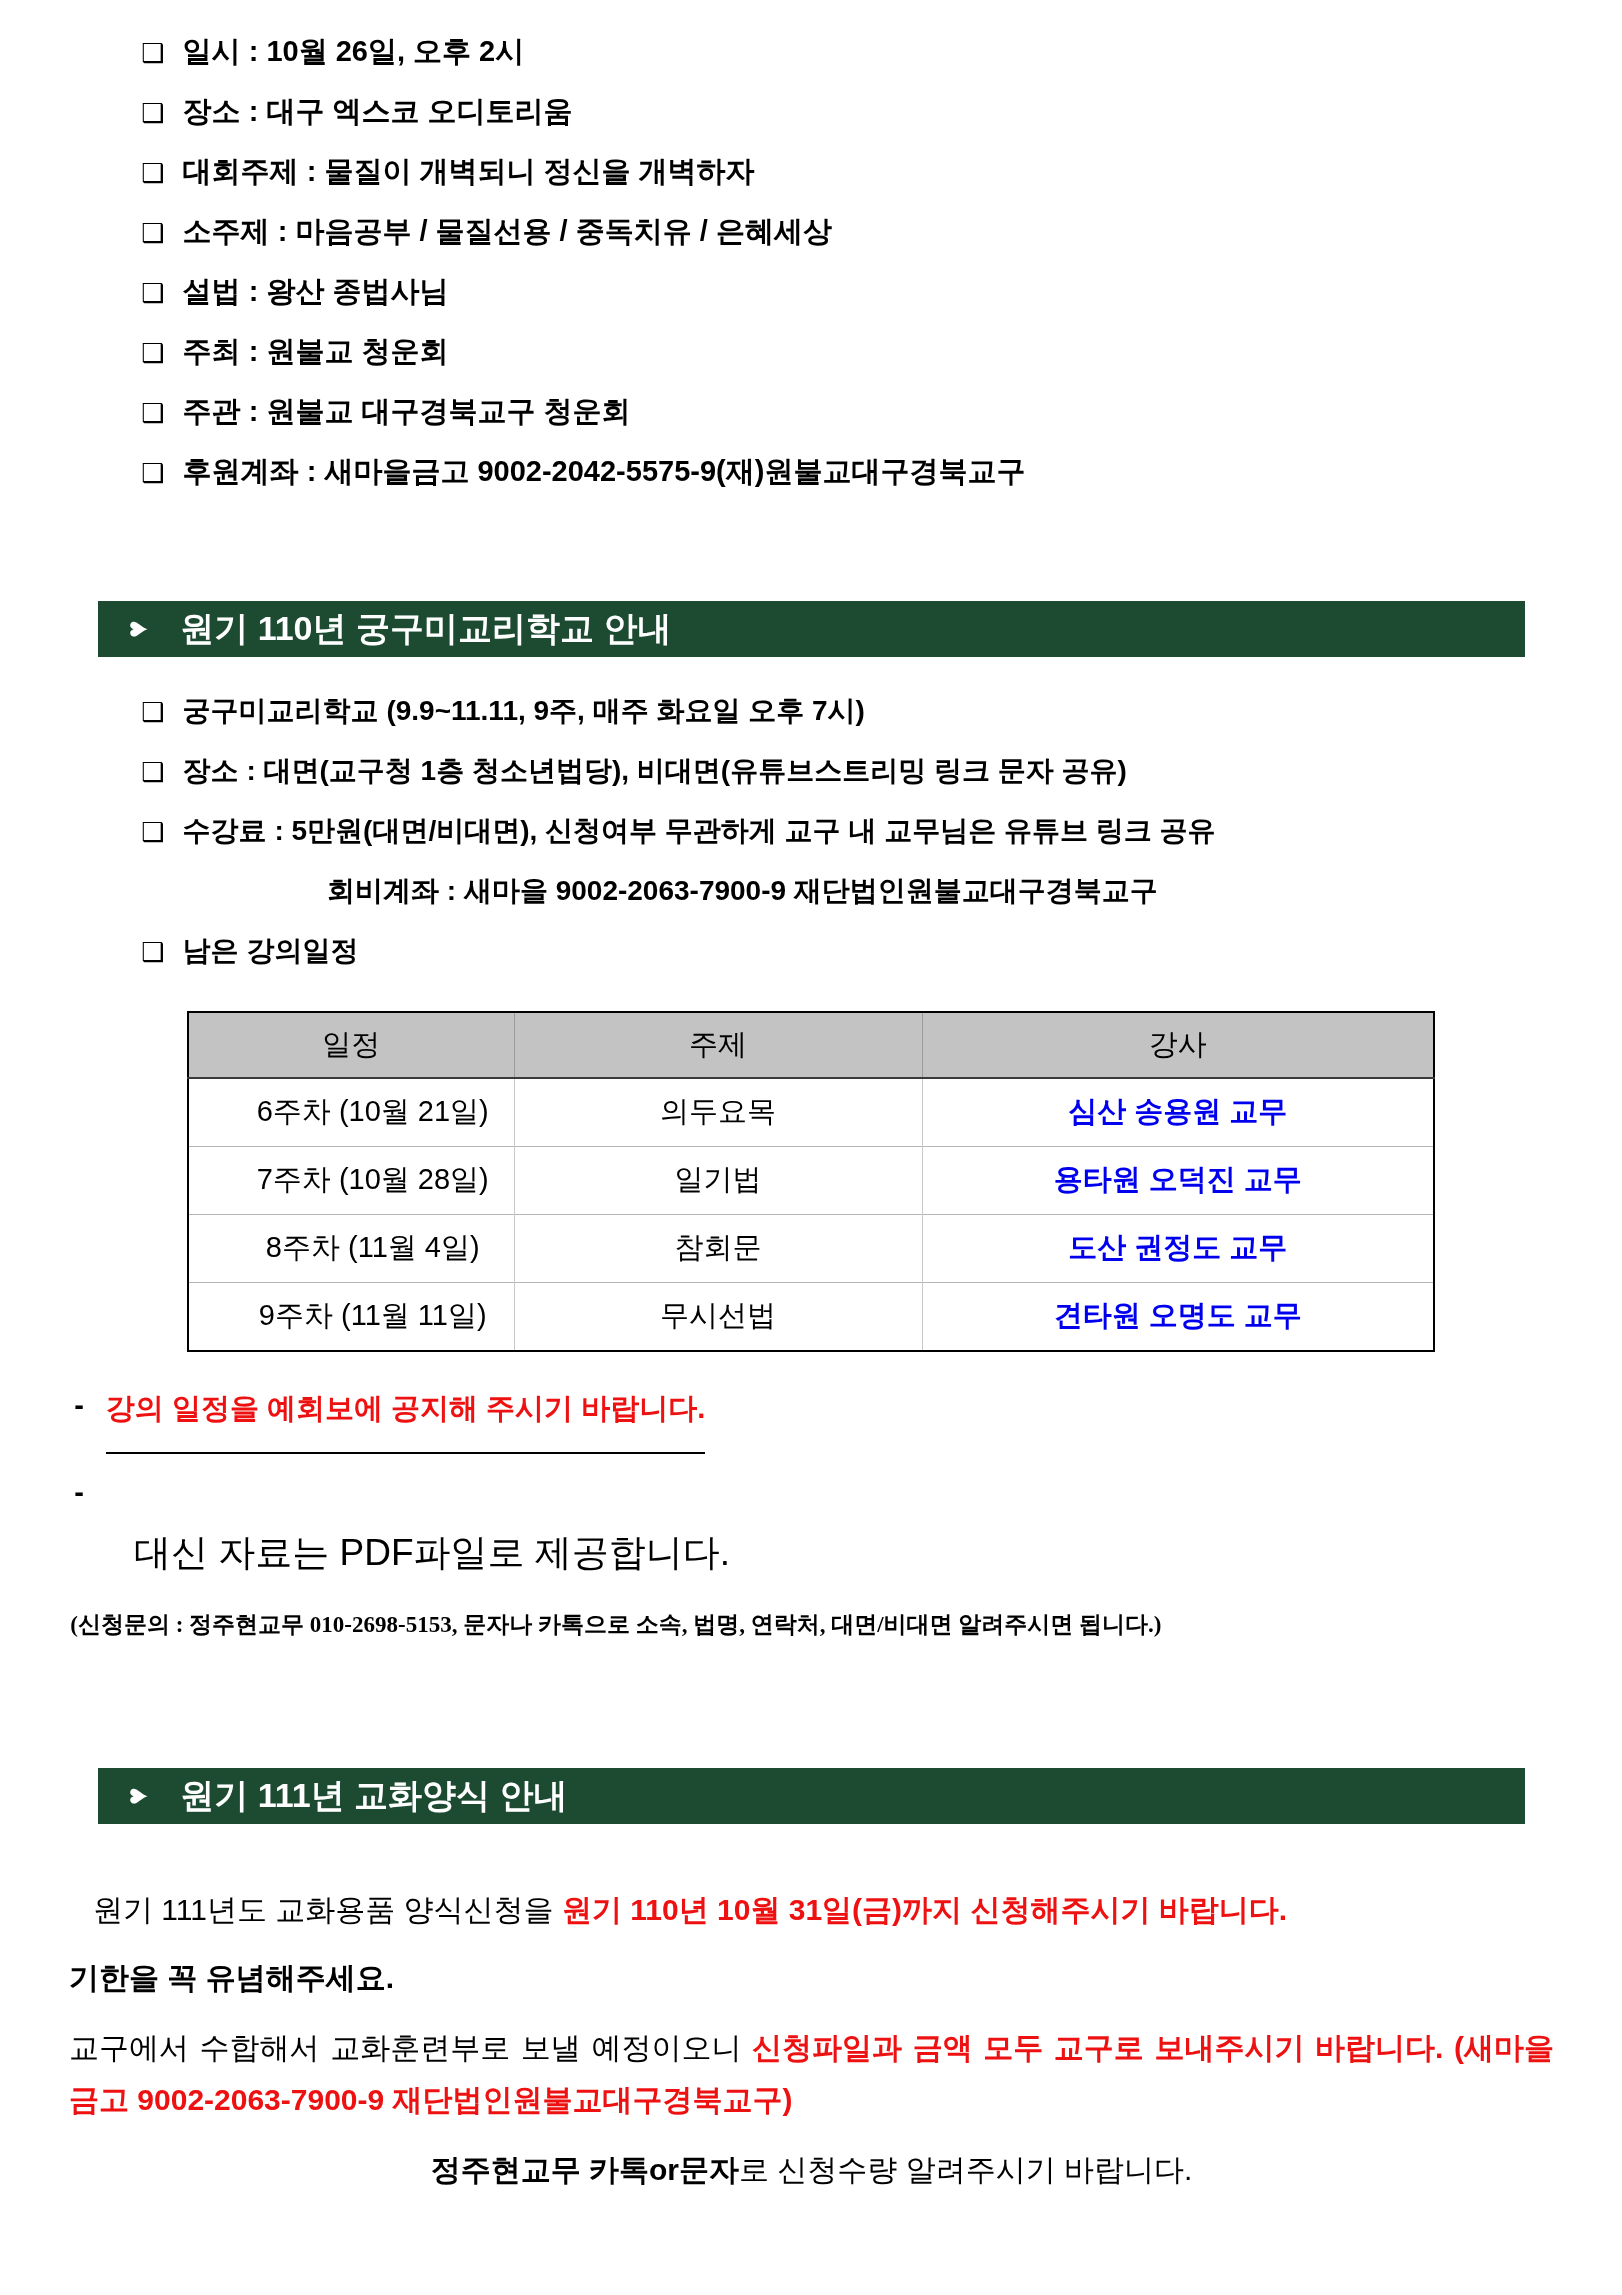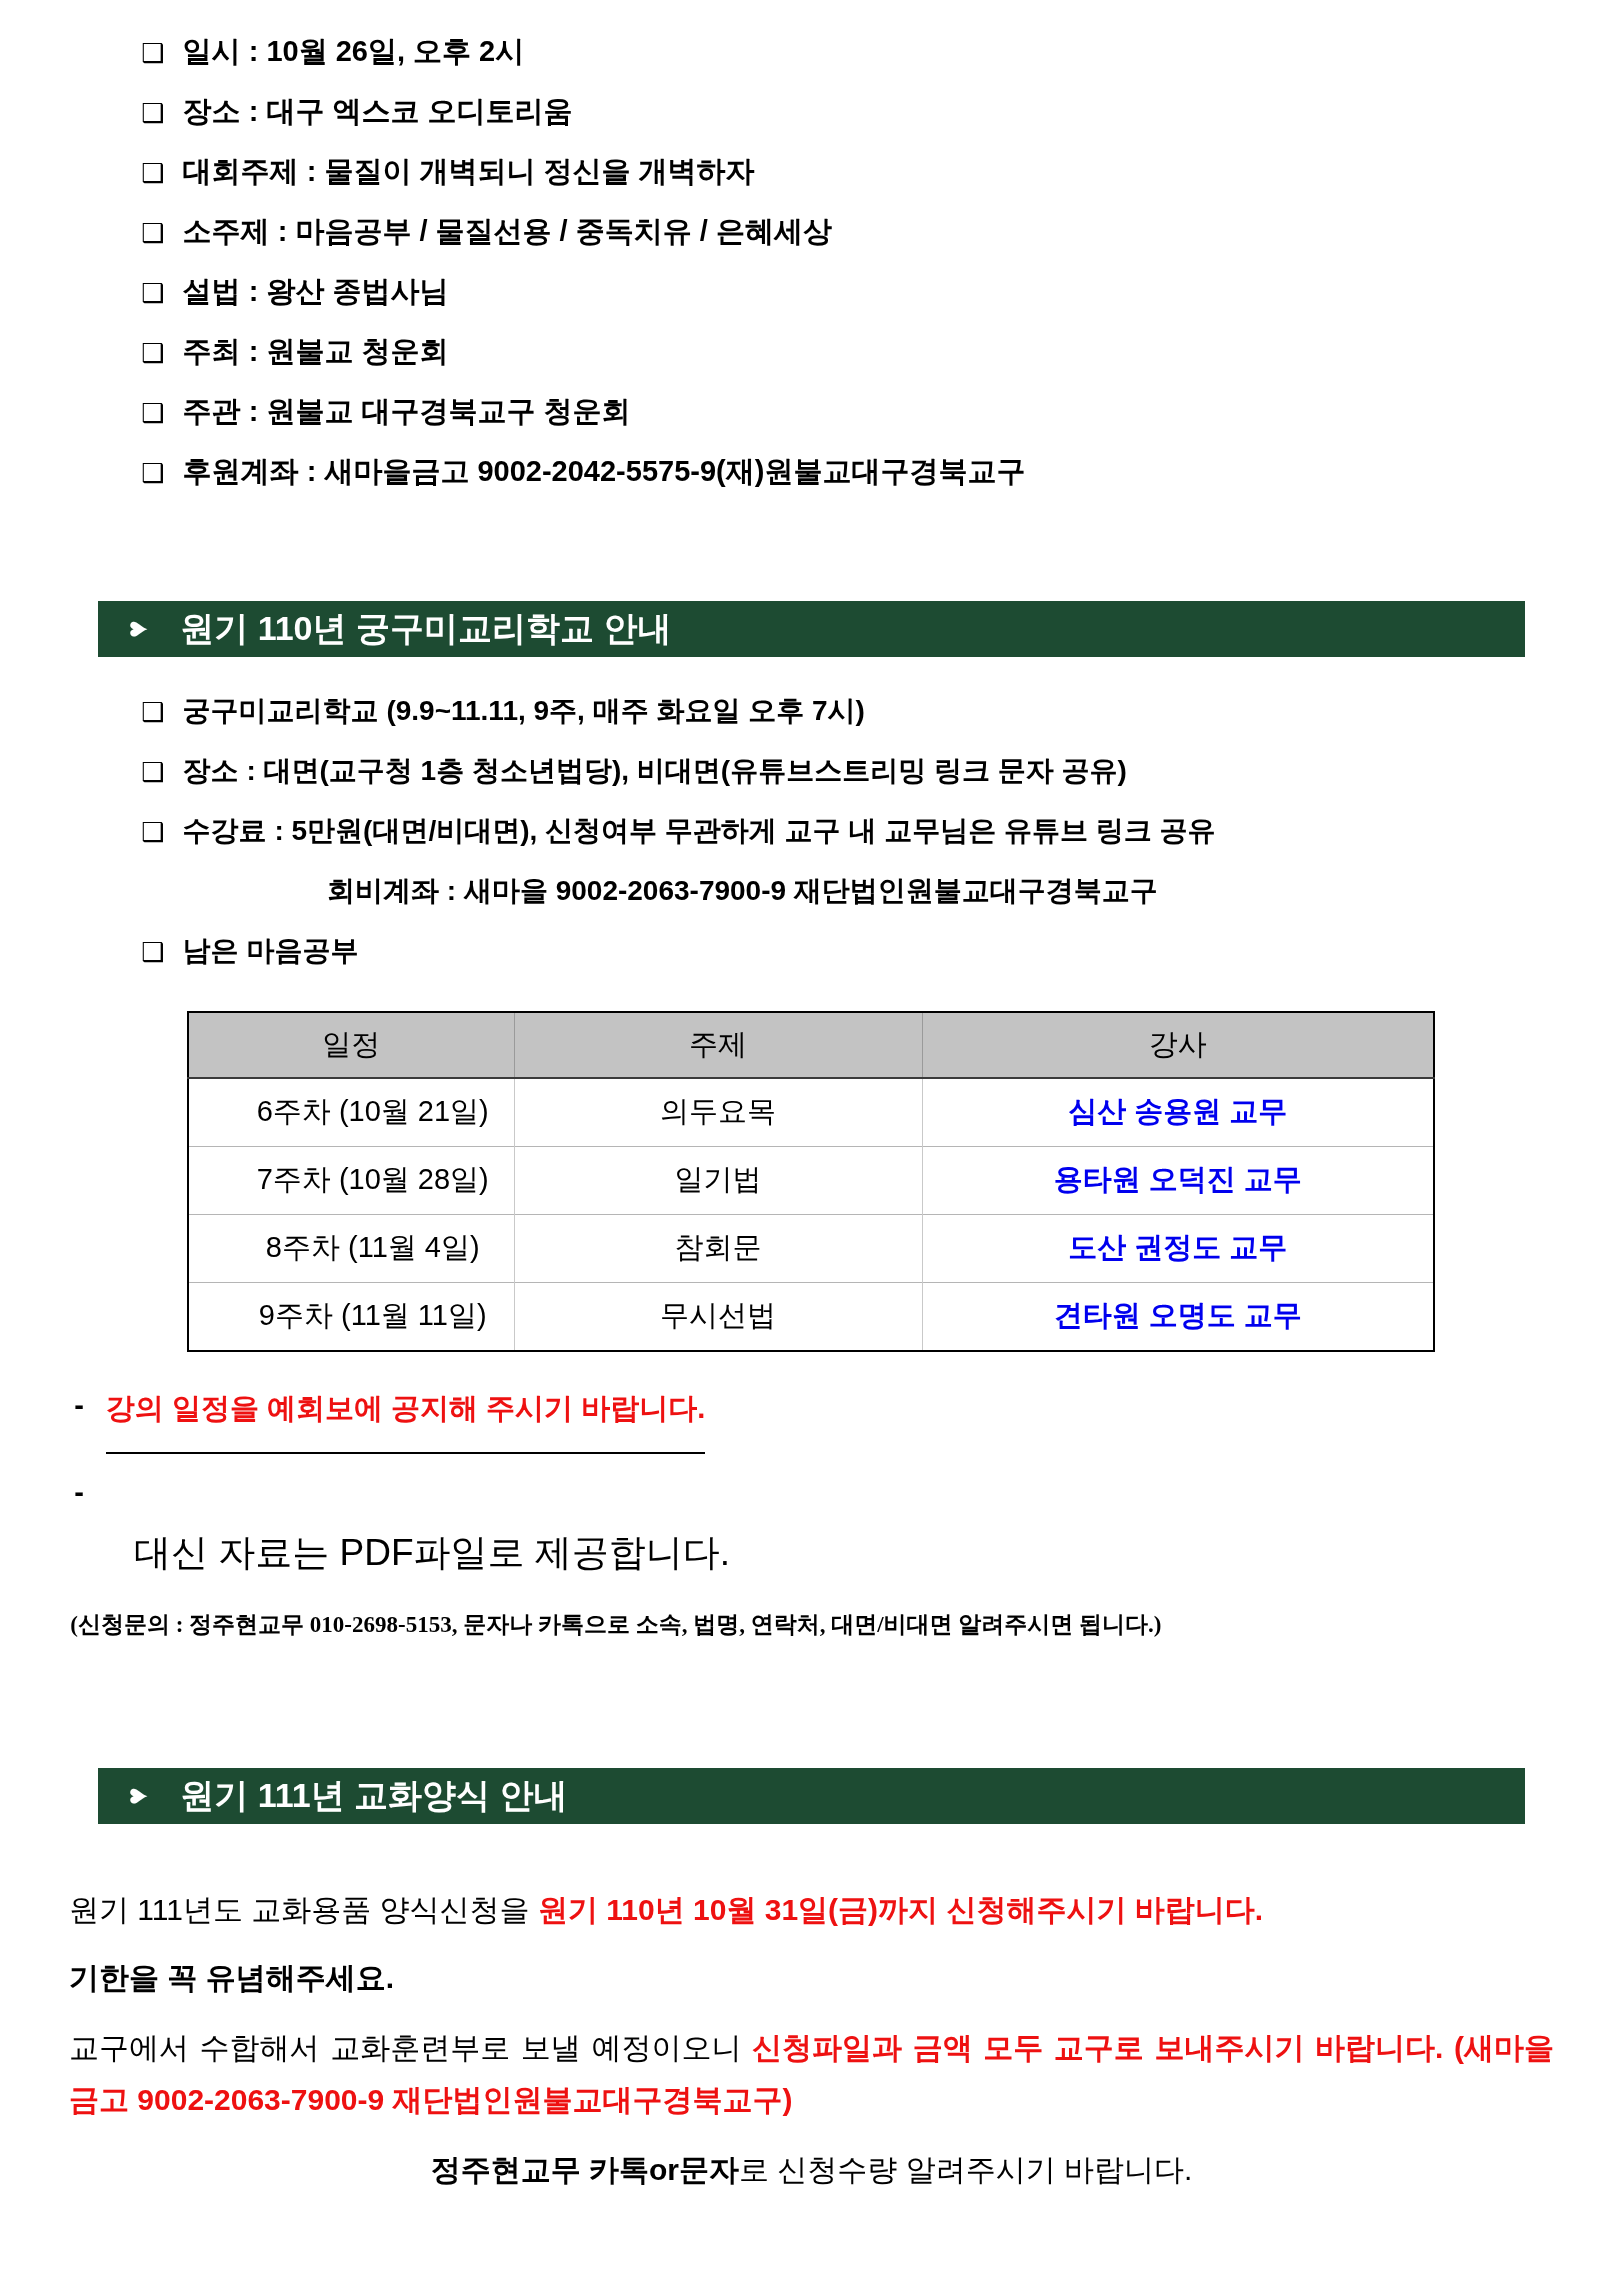--- a/index.html
+++ b/index.html
@@ -64,21 +64,21 @@
   }
   .note1{margin-top:37px;}
   .note2{margin-top:22px;}
   .dash{font-weight:700;}
   .red{color:var(--red);}
   .underline{border-bottom:2.6px solid #000;padding-bottom:23px;}
   .cont{margin:19.6px 0 0 65px;font-size:37px;font-weight:400;}
   .smallnote{margin:31px 0 0 1.3px;font-size:23px;font-weight:700;white-space:nowrap;font-family:Liberation Serif, serif;}
   
   .para{margin:0;font-size:30px;line-height:1.75;}
-  .p1{margin-top:60px;}
+  .p1{margin-top:60px;margin-left:24px;}
   .p2{margin-top:15.7px;}
   .p3{margin-top:17px;text-align:justify;}
   .p4{margin-top:17px;text-align:center;}
   .bold{font-weight:700;}
   .normal{font-weight:400;}
 </style>
 </head>
 <body>
 
 <div class="page">
@@ -134,21 +134,21 @@
     </li>
     <li>
       <span class="cb">❑</span>
       <span>수강료 : 5만원(대면/비대면), 신청여부 무관하게 교구 내 교무님은 유튜브 링크 공유</span>
     </li>
   </ul>
   <div class="cont-line">회비계좌 : 새마을 9002-2063-7900-9 재단법인원불교대구경북교구</div>
   <ul class="bullet-list sec1-list" style="margin-top:0;">
     <li>
       <span class="cb">❑</span>
-      <span>남은 마음공부</span>
+      <span>남은 강의일정</span>
     </li>
   </ul>
 
   <table class="schedule">
     <colgroup>
         <col class="c1">
         <col class="c2">
         <col class="c3">
       </colgroup>
     <thead>

